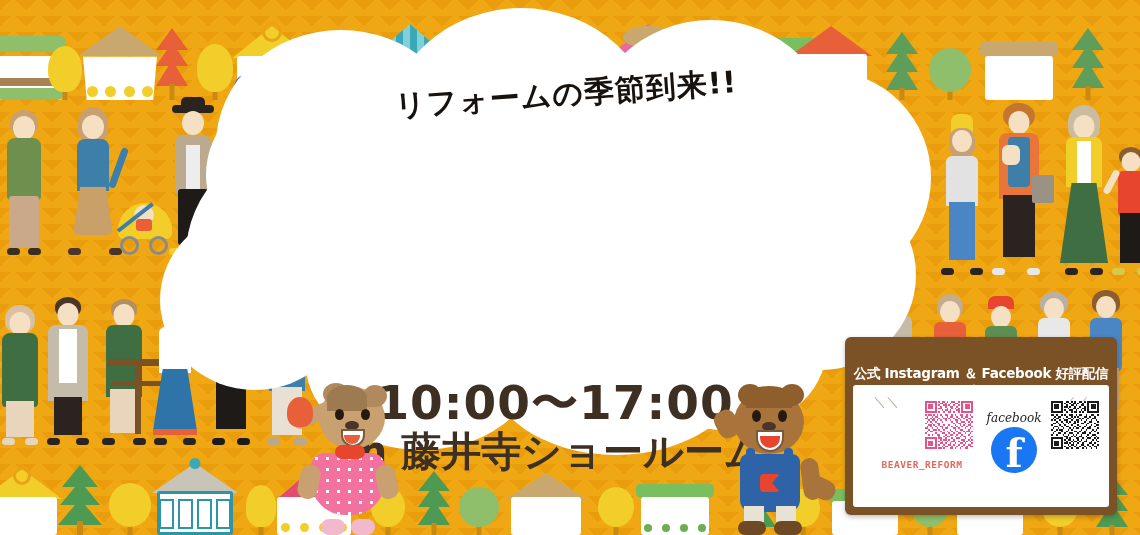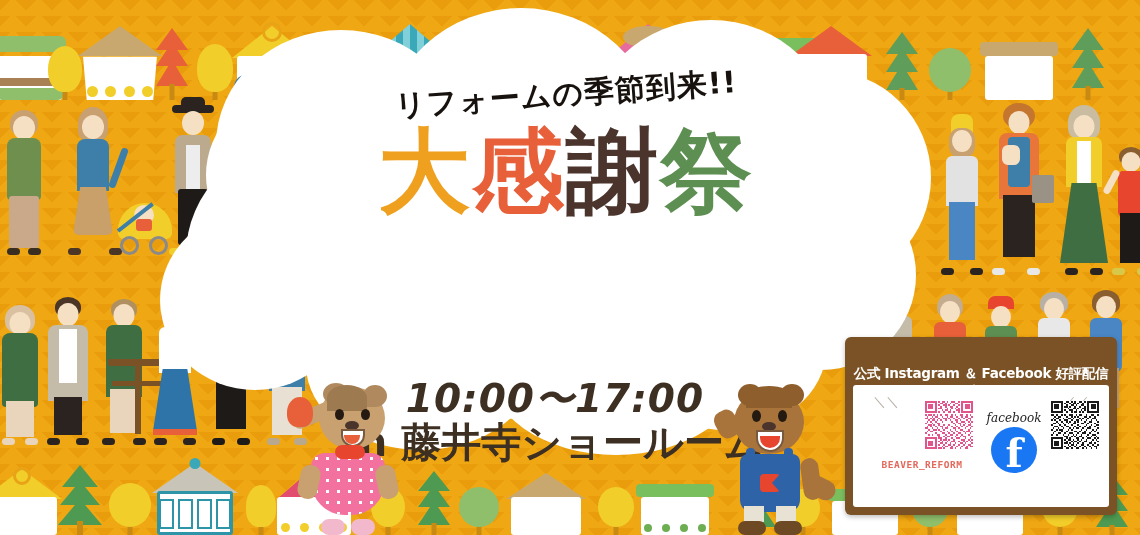--- a/index.html
+++ b/index.html
@@ -62,21 +62,21 @@
     font-family:"DejaVu Sans",sans-serif;
     font-weight:bold;line-height:.96;white-space:nowrap;letter-spacing:-2px;
   }
   #line1{font-size:88px;margin-top:-4px;}
   #line2{font-size:92px;margin-top:2px;letter-spacing:2px;}
   .bigline em{font-style:normal;}
 
   
   #info{position:absolute;left:330px;top:378px;width:450px;text-align:center;z-index:41;
         font-family:"DejaVu Sans",sans-serif;color:#3D2F22;font-weight:bold;line-height:1.06;}
-  #time{font-size:39px;letter-spacing:1px;font-style:italic;}
+  #time{font-size:47px;letter-spacing:1px;}
   #place{font-size:40px;letter-spacing:0px;margin-top:2px;}
 
   
   #sns{position:absolute;left:845px;top:337px;width:272px;height:178px;
        background:#7A5225;border-radius:6px;z-index:60;
        box-shadow:0 2px 5px rgba(0,0,0,.25);}
   #sns-h1{position:absolute;left:0;top:5px;width:100%;text-align:center;
           color:#fff;font-weight:bold;font-size:19px;letter-spacing:-.5px;
           font-family:"DejaVu Sans",sans-serif;text-shadow:1px 1px 0 rgba(0,0,0,.25);}
   #sns-h2{position:absolute;left:0;top:28px;width:100%;text-align:center;
@@ -534,21 +534,20 @@
     <div class="lobe" style="left:120px;top:250px;width:230px;height:170px;"></div>
     <div class="lobe" style="left:300px;top:245px;width:260px;height:180px;"></div>
     <div class="lobe" style="left:440px;top:240px;width:200px;height:160px;"></div>
     <div class="lobe" style="left:20px;top:60px;width:170px;height:170px;"></div>
   </div>
 
   <div id="headline">
     <div id="tagline">
       <span>リフォームの季節到来!!</span>
     </div>
-    <div class="bigline" id="line2"><em style="color: rgb(239, 160, 30);">大</em><em style="color: rgb(232, 96, 58);">感</em><em style="color: rgb(74, 52, 44);">謝</em><em style="color: rgb(94, 143, 82);">祭</em></div>
   </div>
 
   <div id="info">
     <div id="time">10:00〜17:00</div>
     <div id="place">in 藤井寺ショールーム</div>
   </div>
 
   <div style="position:absolute;left:285px;top:383px;width:122px;height:152px;z-index:50;">
     <div style="position:absolute;left:6px;top:24px;width:46px;height:16px;background:#C9A070;border-radius:8px;transform:rotate(-22deg);"></div>
     <div style="position:absolute;left:2px;top:14px;width:26px;height:30px;background:#E8603A;border-radius:50% 50% 40% 40%;"></div>

